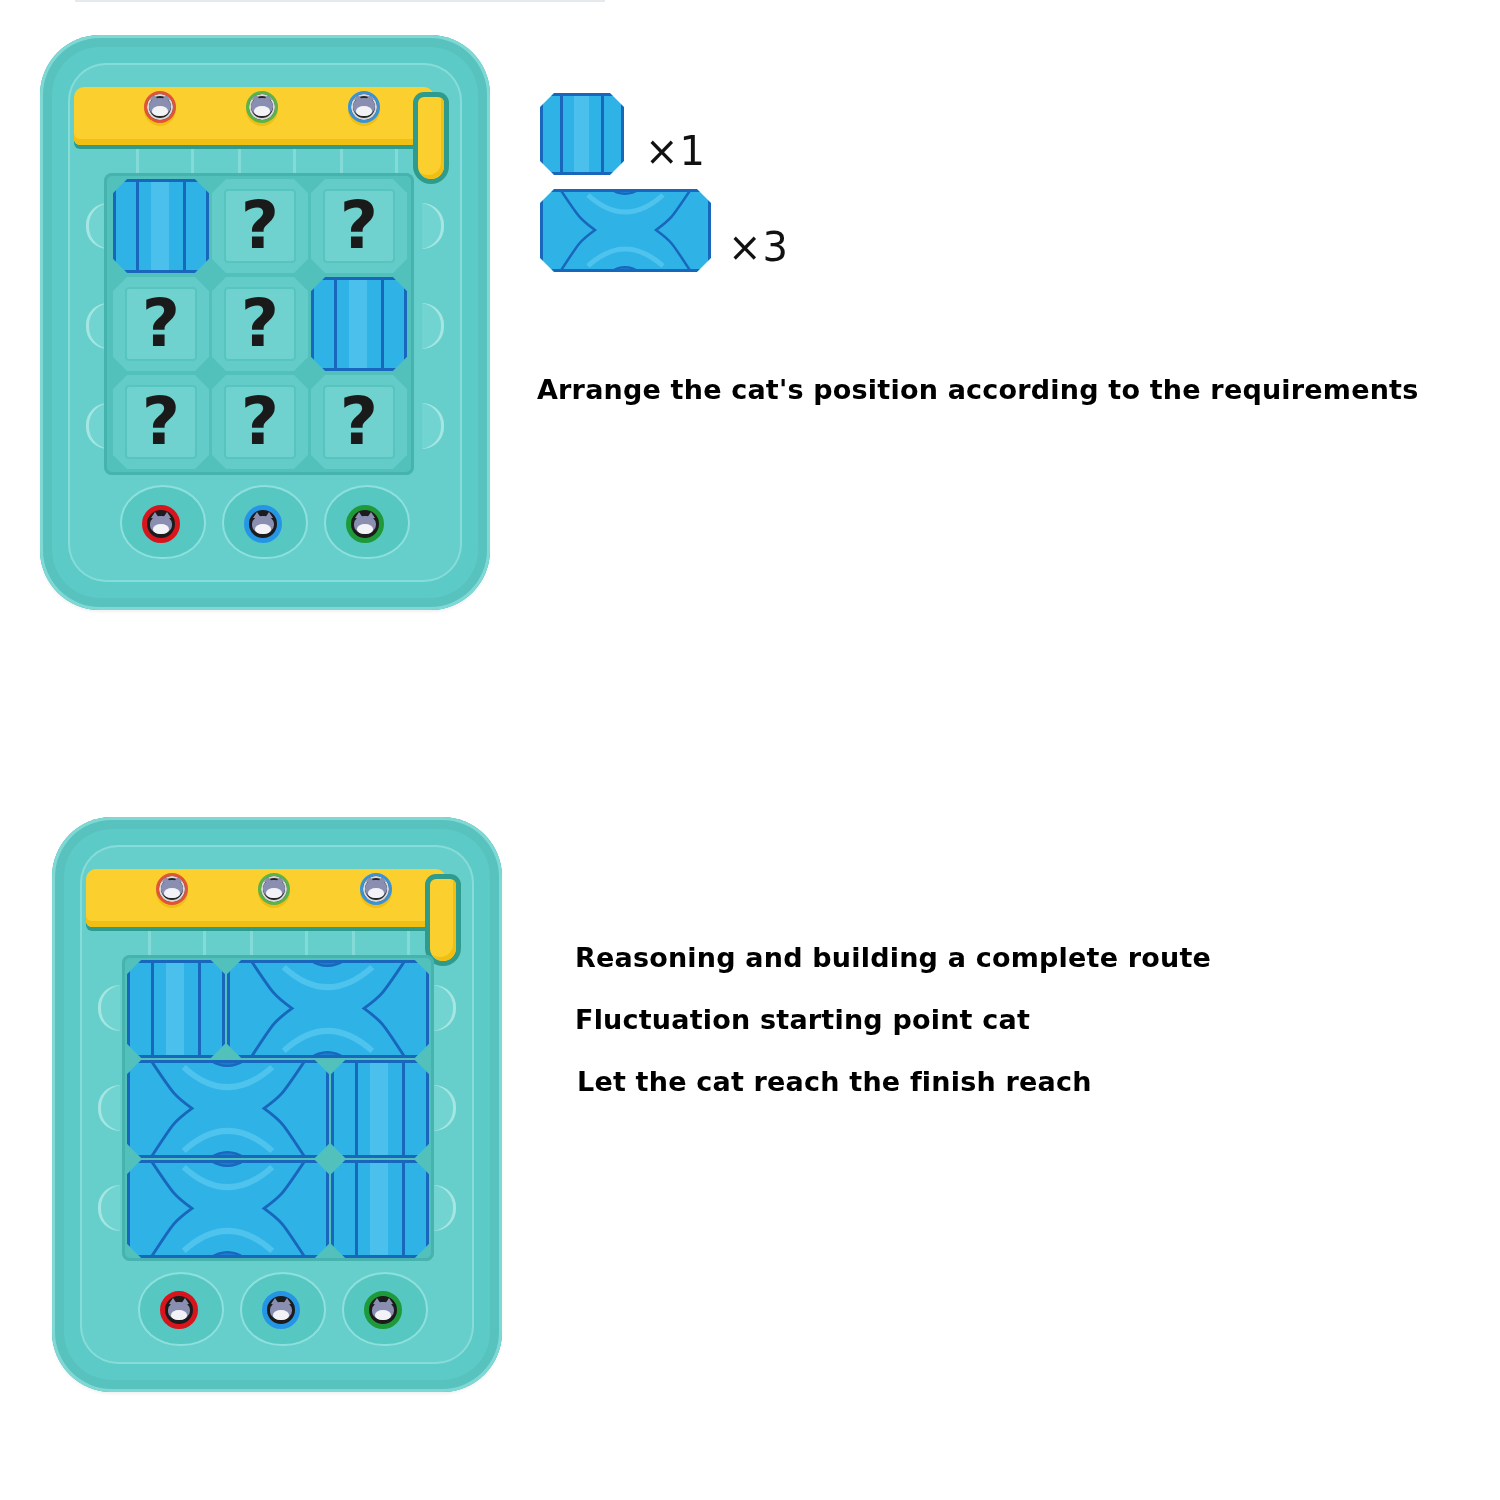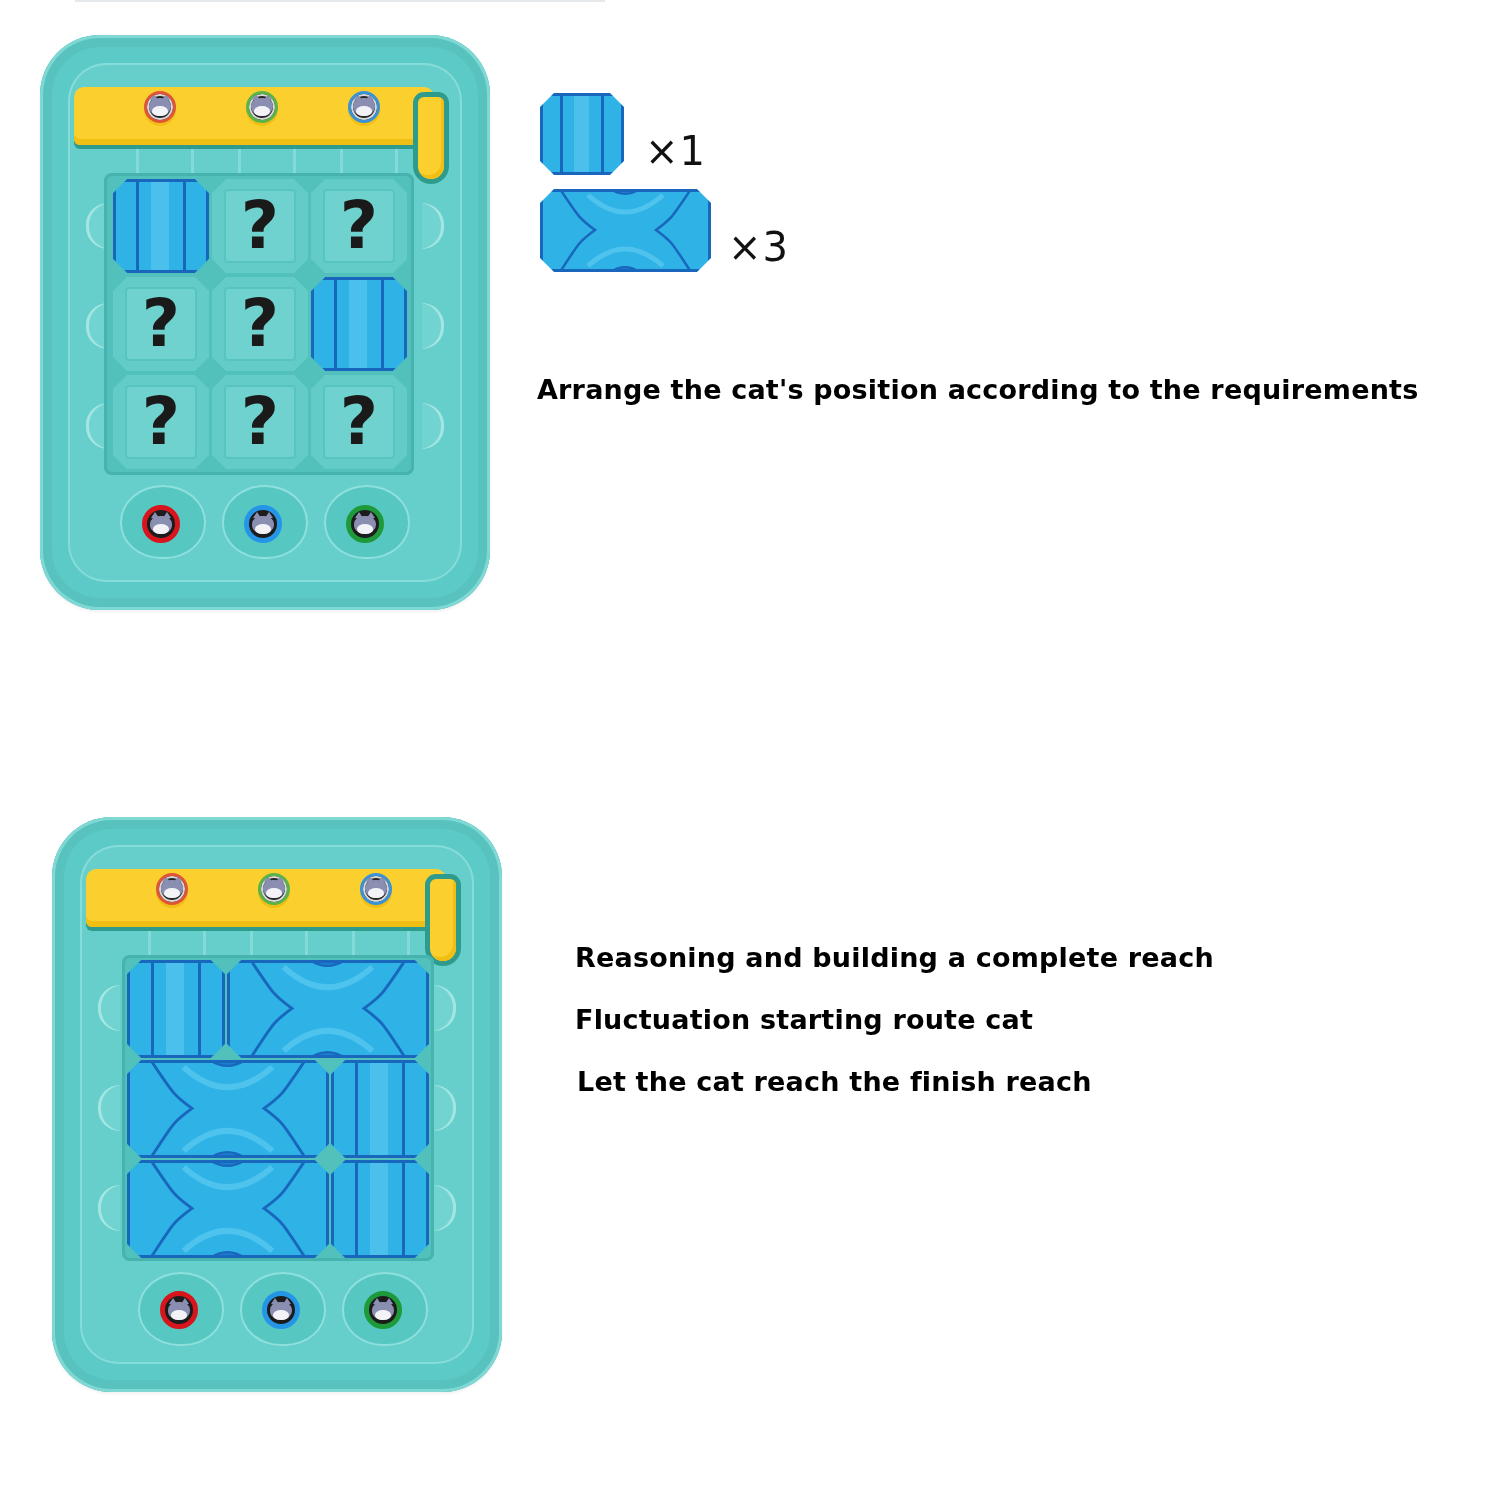--- a/index.html
+++ b/index.html
@@ -336,15 +336,15 @@
         <div class="muzzle"></div>
       </div>
     </div>
   <div class="cat bottom" style="left:312px; top:474px; border-color:#1f9a3a;">
       <div class="face">
         <div class="muzzle"></div>
       </div>
     </div>
 </div>
 
-<div class="caption" style="left:575px; top:942px;">Reasoning and building a complete reach</div>
-<div class="caption" style="left:575px; top:1004px;">Fluctuation starting route cat</div>
+<div class="caption" style="left:575px; top:942px;">Reasoning and building a complete route</div>
+<div class="caption" style="left:575px; top:1004px;">Fluctuation starting point cat</div>
 <div class="caption" style="left:577px; top:1066px;">Let the cat reach the finish reach</div>
 
 </body></html>

